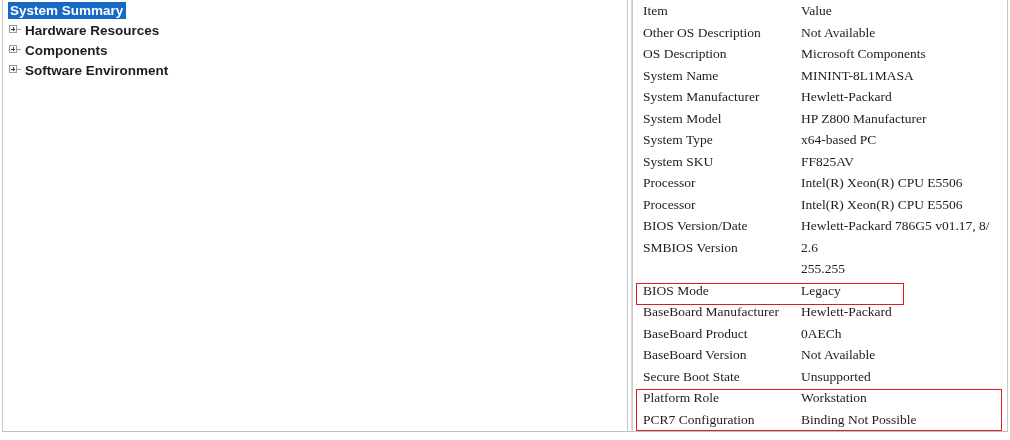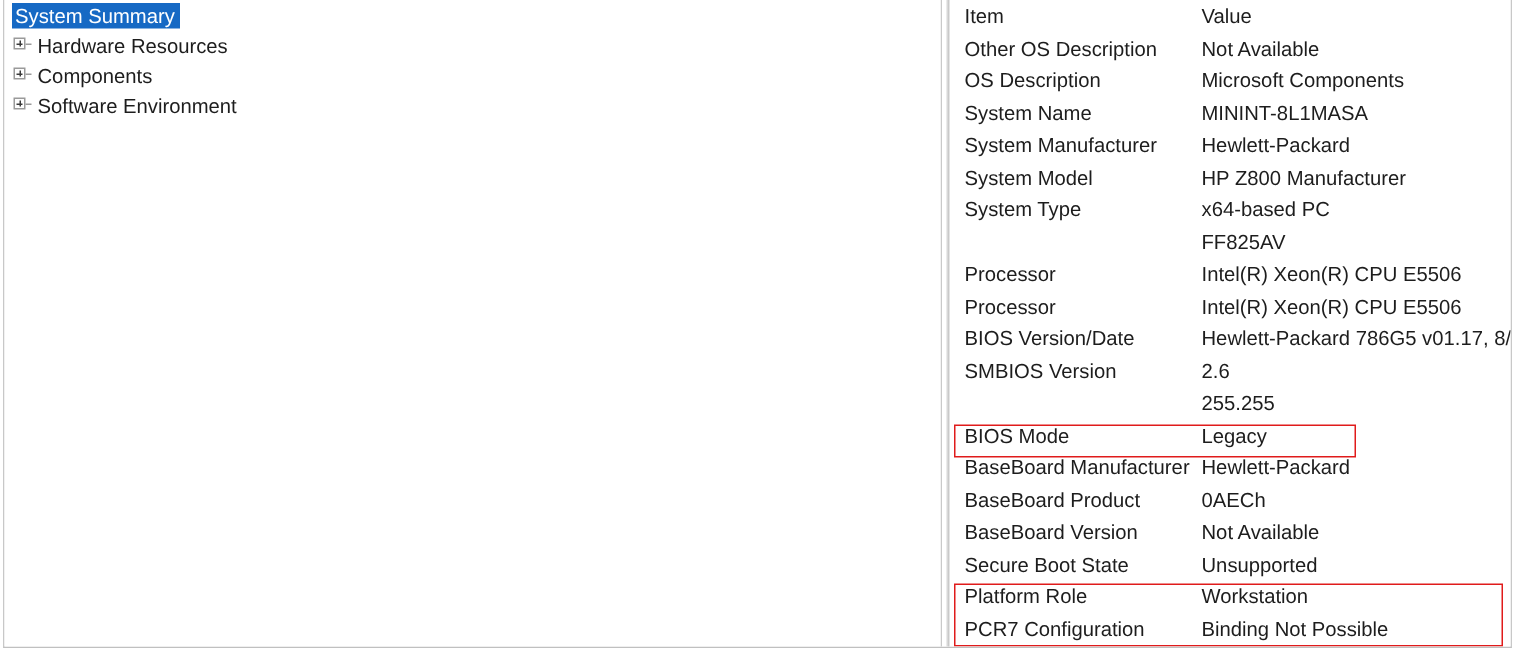--- a/index.html
+++ b/index.html
@@ -35,20 +35,21 @@
 
   
   #tree-pane {
     position: relative;
     width: 624px;
     height: 100%;
     box-sizing: border-box;
     background: #ffffff;
     overflow: hidden;
     flex: 0 0 auto;
+    font-weight: bold;
   }
   .tree-list {
     list-style: none;
     margin: 0;
     padding: 0;
   }
   .tree-node {
     height: 20px;
     line-height: 20px;
     font-size: 13.5px;
@@ -131,20 +132,21 @@
     position: relative;
     flex: 1 1 auto;
     height: 100%;
     background: #ffffff;
     border-left: 1px solid #c9c9c9;
     overflow: hidden;
   }
   #detail-rows {
     position: relative;
     width: 100%;
+    font-family: Liberation Serif, serif;
   }
   .detail-row {
     position: relative;
     height: 21.5px;
     line-height: 21.5px;
     white-space: nowrap;
     font-size: 13.5px;
     color: #1d1d1d;
   }
   .detail-row .col-item {
@@ -249,20 +251,21 @@
         </div>
         <div class="detail-row">
           <span class="col-item">System Model</span>
           <span class="col-value">HP Z800 Manufacturer</span>
         </div>
         <div class="detail-row">
           <span class="col-item">System Type</span>
           <span class="col-value">x64-based PC</span>
         </div>
         <div class="detail-row">
+          <span class="col-item">System SKU</span>
           <span class="col-value">FF825AV</span>
         </div>
         <div class="detail-row">
           <span class="col-item">Processor</span>
           <span class="col-value">Intel(R) Xeon(R) CPU           E5506</span>
         </div>
         <div class="detail-row">
           <span class="col-item">Processor</span>
           <span class="col-value">Intel(R) Xeon(R) CPU           E5506</span>
         </div>

